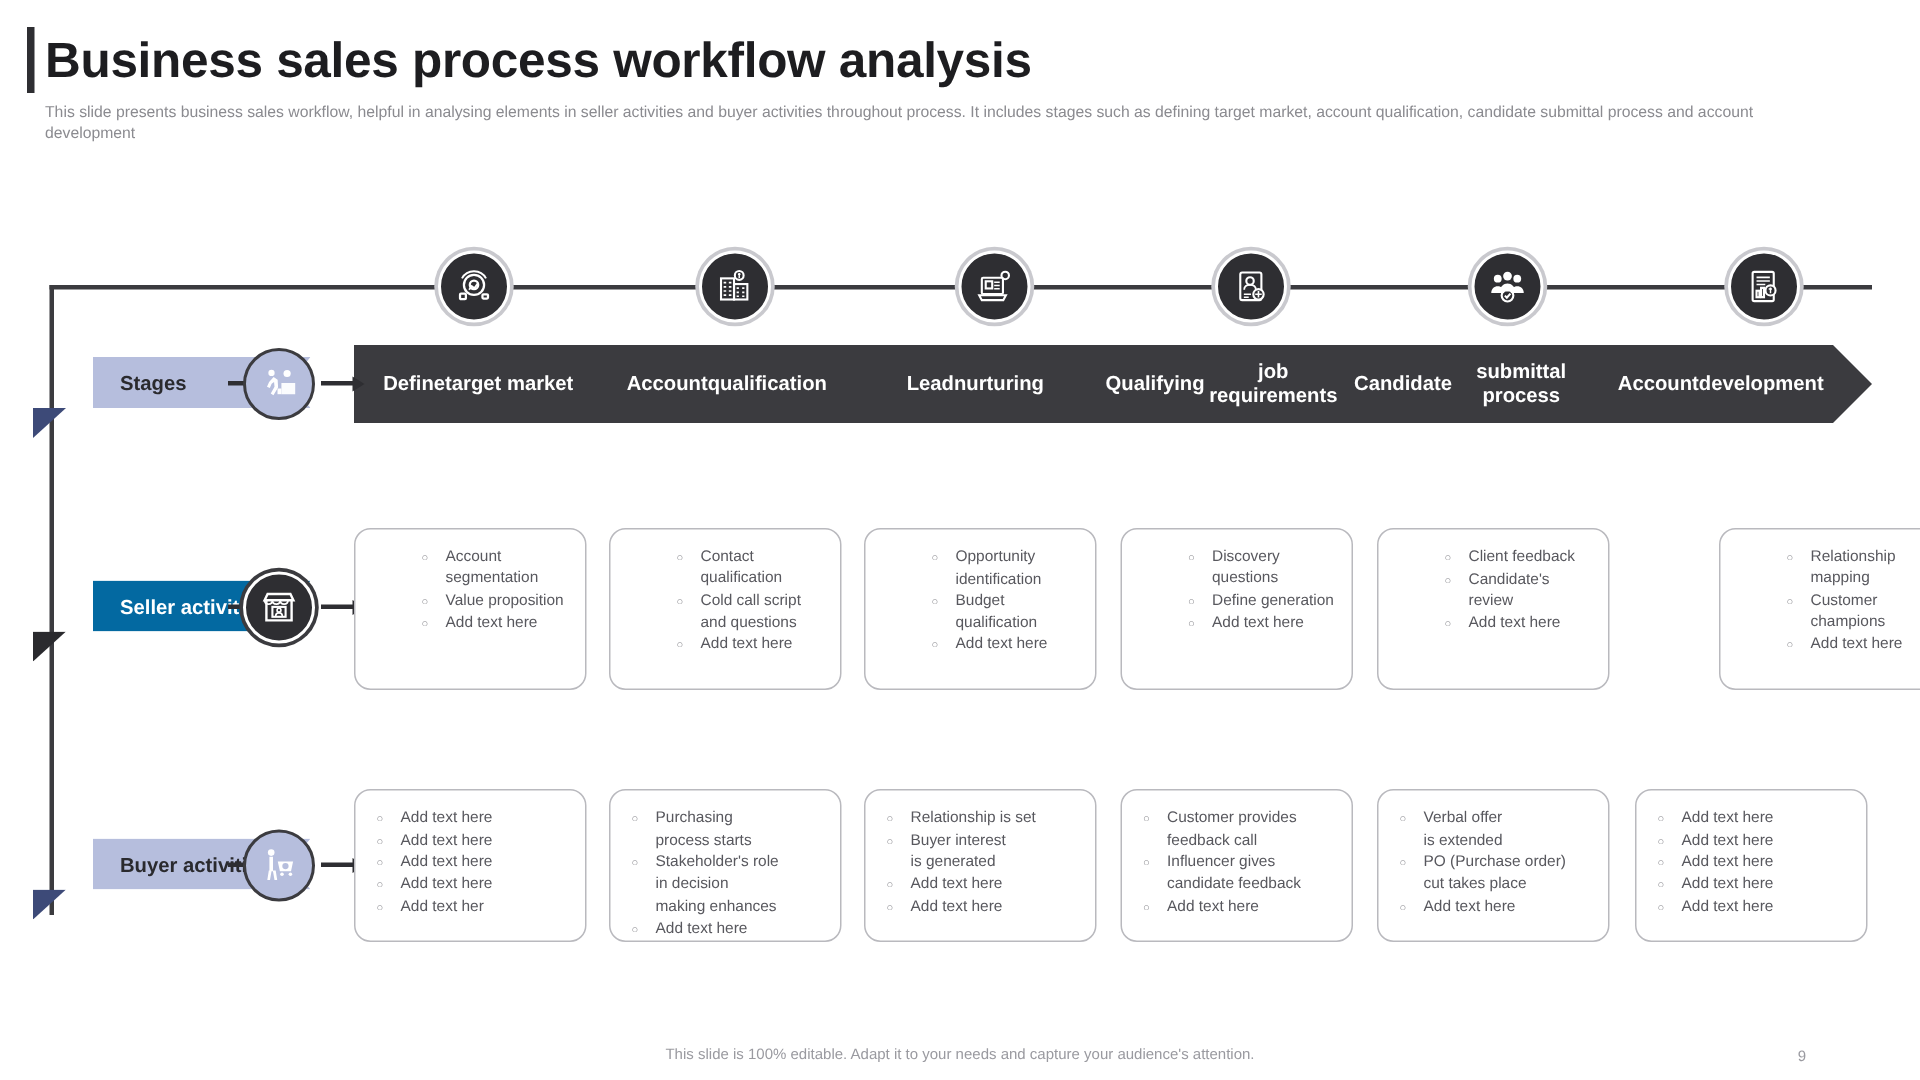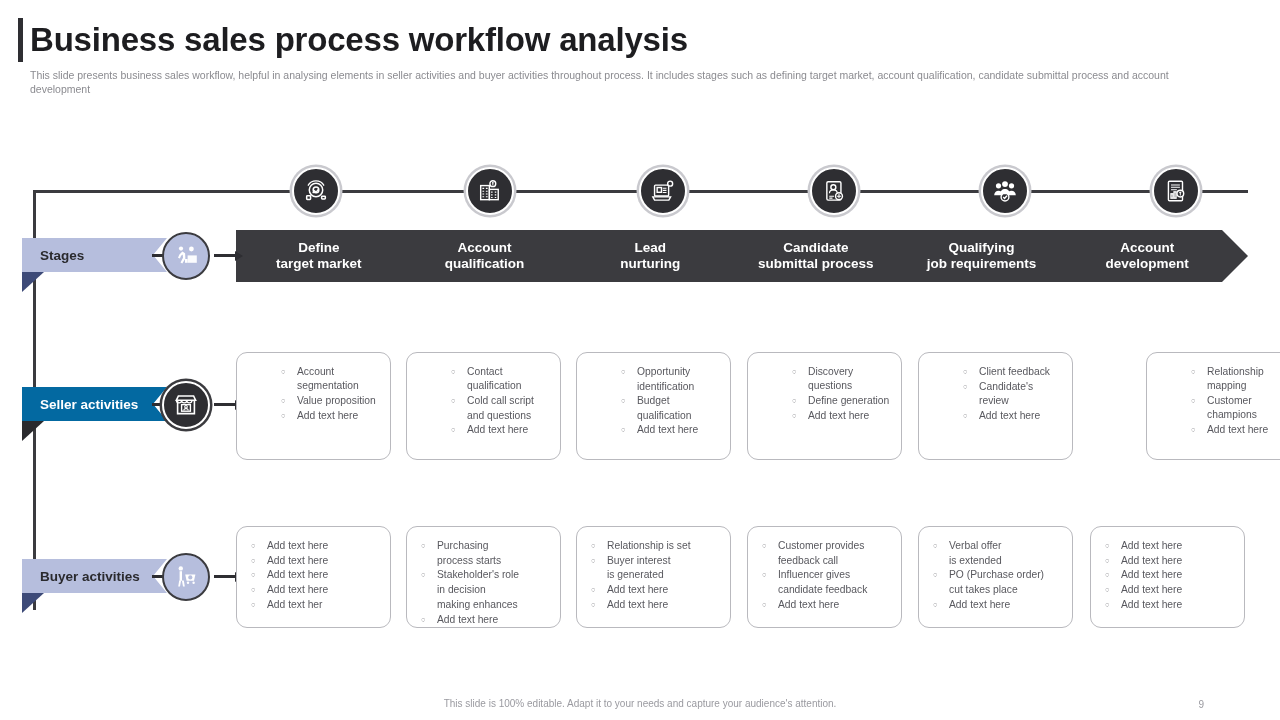--- a/index.html
+++ b/index.html
@@ -34,20 +34,21 @@
   .rail-h {
     position:absolute; left:33px; top:190px; width:1215px; height:3px;
     background:#3b3b3f;
   }
 
   
   .badge {
     position:absolute; height:34px; display:flex; align-items:center;
     padding-left:18px; font-size:13.5px; font-weight:bold;
     clip-path: polygon(0 0, 100% 0, calc(100% - 14px) 50%, 100% 100%, 0 100%);
+    margin-left: 40px;
   }
   .badge-shadow {
     position:absolute; width:22px; height:20px;
   }
   .badge-stages   { left:22px; top:238px; width:145px; background:#b6bedd; color:#2a2a2e; }
   .badge-stages-sh{ left:22px; top:272px;
       background:#3d4a78; clip-path: polygon(0 0, 100% 0, 0 100%); }
   .badge-seller   { left:22px; top:387px; width:145px; background:#0369a1; color:#ffffff; }
   .badge-seller-sh{ left:22px; top:421px;
       background:#2a2a2e; clip-path: polygon(0 0, 100% 0, 0 100%); }
@@ -75,21 +76,21 @@
   .row-connector { position:absolute; width:18px; height:3px; background:#2e2e32; }
 
   
   .stage-bar {
     position:absolute; left:236px; top:230px; width:1012px; height:52px;
     background:#3b3b3f;
     clip-path: polygon(0 0, calc(100% - 26px) 0, 100% 50%, calc(100% - 26px) 100%, 0 100%);
     display:flex;
   }
   .stage-cell {
-    flex:1; display:flex; flex-direction:column;
+    flex:1; display:flex; 
     align-items:center; justify-content:center;
     color:#ffffff; font-size:13.5px; font-weight:bold; line-height:16px;
     text-align:center; padding:0 4px;
   }
   .stage-cell:last-child { padding-right:22px; }
 
   
   .node {
     position:absolute; top:167px; width:48px; height:48px; border-radius:50%;
     background:#2e2e32; border:2.5px solid #ffffff;
@@ -210,26 +211,26 @@
     </div>
     <div class="stage-cell">
       <span>Account</span>
       <span>qualification</span>
     </div>
     <div class="stage-cell">
       <span>Lead</span>
       <span>nurturing</span>
     </div>
     <div class="stage-cell">
+      <span>Qualifying</span>
+      <span>job requirements</span>
+    </div>
+    <div class="stage-cell">
       <span>Candidate</span>
       <span>submittal process</span>
-    </div>
-    <div class="stage-cell">
-      <span>Qualifying</span>
-      <span>job requirements</span>
     </div>
     <div class="stage-cell">
       <span>Account</span>
       <span>development</span>
     </div>
   </div>
 
   <div class="badge badge-stages">
     <span>Stages</span>
   </div>

